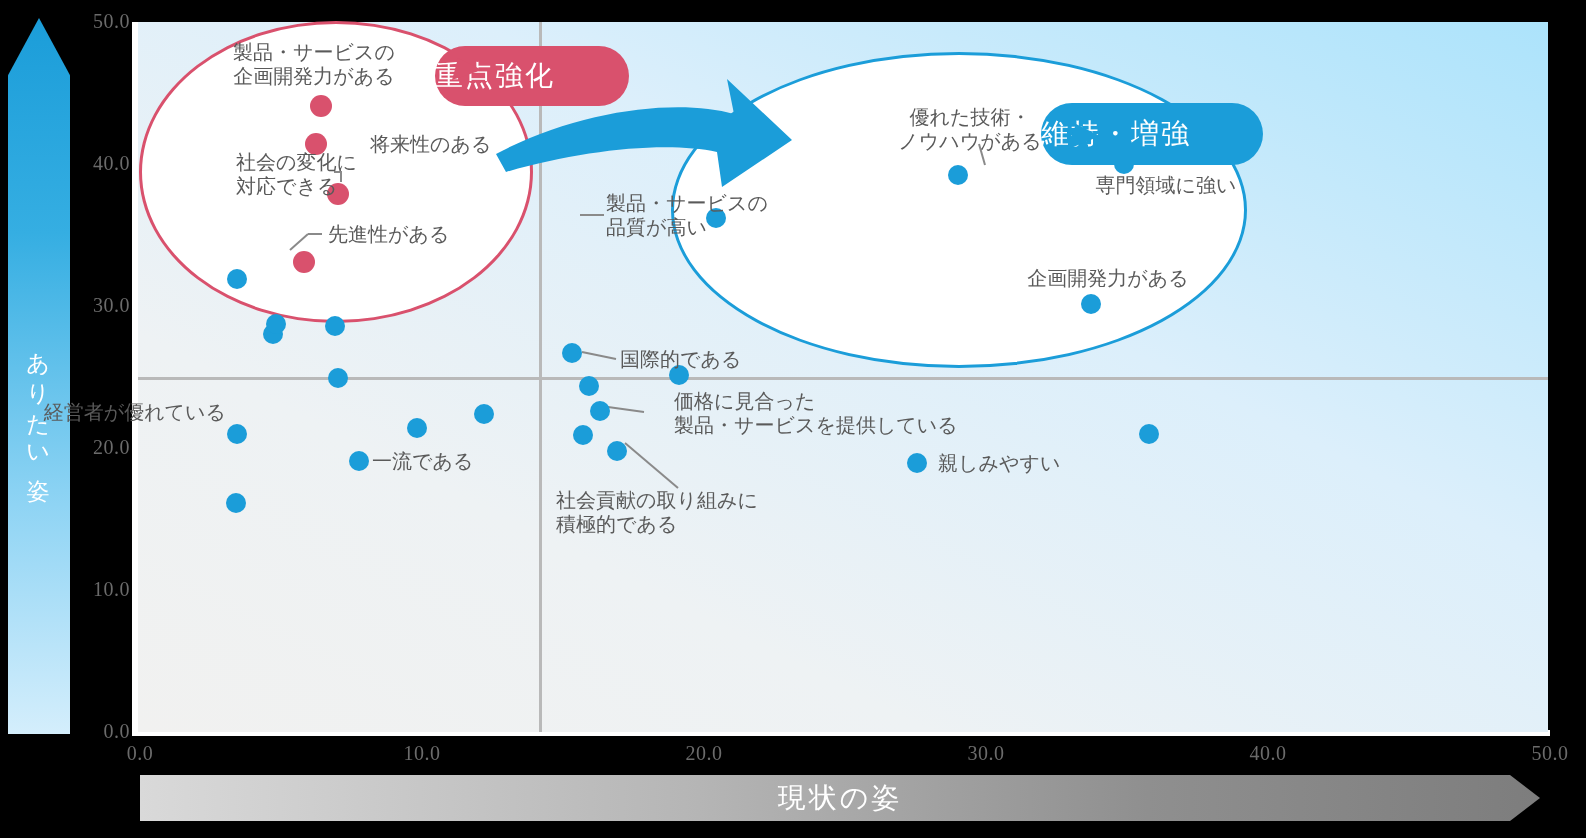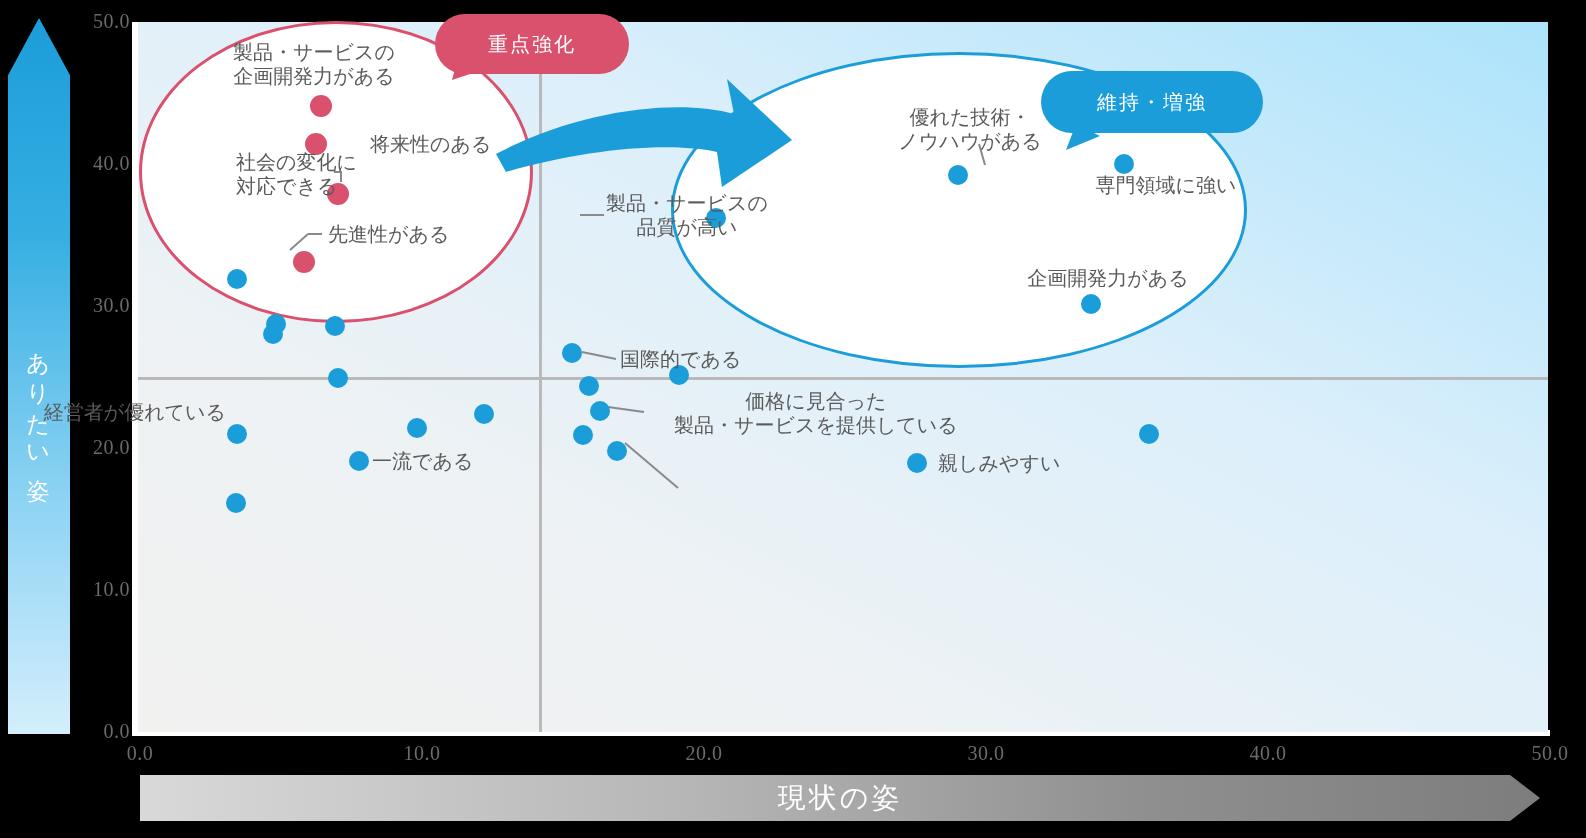--- a/index.html
+++ b/index.html
@@ -55,29 +55,29 @@
   .pt.red{background:#d9516d;}
 
   
   .oval{position:absolute;border-radius:50%;background:#ffffff;
         transform:translate(-50%,-50%);}
   #oval-left{border:3px solid #d9516d;}
   #oval-right{border:3px solid #1b9dd9;}
 
   
   .badge{position:absolute;border-radius:34px;color:#fff;
-         display:flex;align-items:center;justify-content:center;
-         font-size:20px;letter-spacing:2px;white-space:nowrap;
-         transform:translate(-50%,-50%);}
+         display:flex;align-items:center;
+         font-size:28px;letter-spacing:2px;white-space:nowrap;
+         transform:translate(-50%,-50%);margin-top:32px;}
   #badge-left{background:#d9516d;}
   #badge-right{background:#1b9dd9;}
 
   
   .lab{position:absolute;color:#5a5a5a;font-size:20px;line-height:1.22;
-       white-space:pre;text-align:center;}
+       white-space:pre;}
   .lab.r{transform:translate(-100%,-50%);}
   .lab.l{transform:translate(0,-50%);}
   .lab.c{transform:translate(-50%,-50%);text-align:center;}
   svg.ov{position:absolute;left:0;top:0;width:1410px;height:710px;overflow:visible;pointer-events:none;}
 </style>
 </head>
 <body>
 
 <div id="root">
 
@@ -166,20 +166,22 @@
     <div class="lab c" style="left:832px;top:107px;">優れた技術・
 ノウハウがある</div>
     <div class="lab c" style="left:1028px;top:163px;">専門領域に強い</div>
     <div class="lab l" style="left:468px;top:193px;">製品・サービスの
 品質が高い</div>
     <div class="lab c" style="left:970px;top:256px;">企画開発力がある</div>
 
     <div class="lab l" style="left:482px;top:337px;">国際的である</div>
     <div class="lab l" style="left:508px;top:391px;margin-left:28px;">価格に見合った
 製品・サービスを提供している</div>
+    <div class="lab l" style="left:418px;top:490px;">社会貢献の取り組みに
+積極的である</div>
     <div class="lab r" style="left:88px;top:390px;">経営者が優れている</div>
     <div class="lab l" style="left:234px;top:439px;">一流である</div>
     <div class="lab l" style="left:800px;top:441px;">親しみやすい</div>
 
     <div class="badge" id="badge-left" style="left:394px;top:22px;width:194px;height:60px;">
       <span>重点強化</span>
     </div>
     <div class="badge" id="badge-right" style="left:1014px;top:80px;width:222px;height:62px;">
       <span>維持・増強</span>
     </div>

